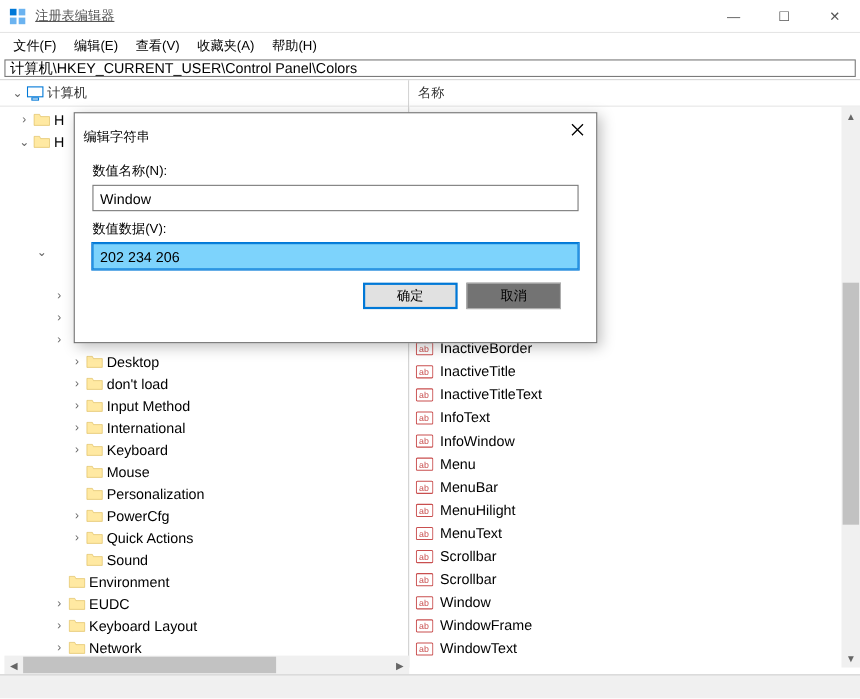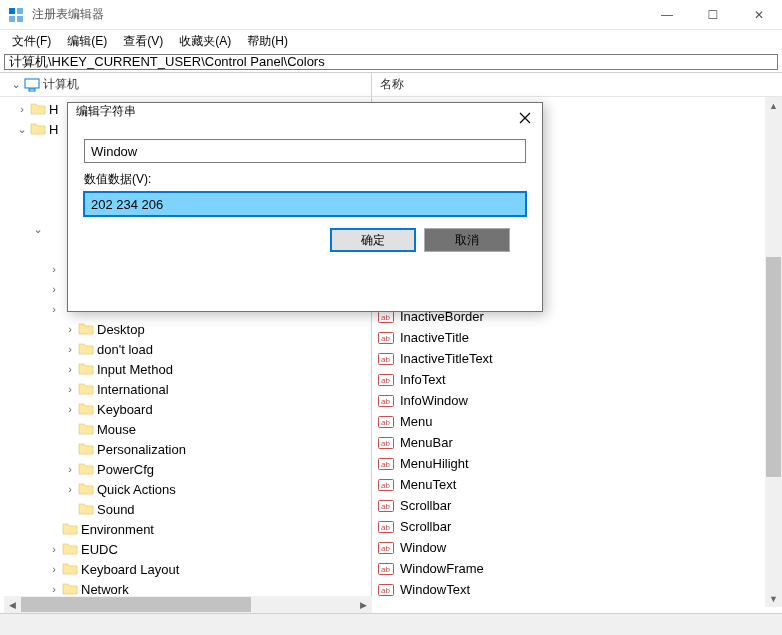--- a/index.html
+++ b/index.html
@@ -1,21 +1,21 @@
 <!DOCTYPE html>
 <html><head>
 <meta charset="utf-8">
 <style>
 * { box-sizing: border-box; margin: 0; padding: 0; }
 body { font-family: "Microsoft YaHei", "Segoe UI", sans-serif; font-size: 12px; background: #fff; width: 782px; height: 635px; overflow: hidden; position: relative; }
 
 
 .titlebar { height: 30px; background: #fff; display: flex; align-items: center; border-bottom: 1px solid #e5e5e5; }
 .titlebar .app-icon { width: 16px; height: 16px; margin: 0 8px; }
-.titlebar .title { flex: 1; color: #555; font-size: 12px; }
+.titlebar .title { flex: 1; color: #555; font-size: 12px; text-decoration: underline; }
 .titlebar .win-controls { display: flex; }
 .titlebar .win-btn { width: 46px; height: 30px; display: flex; align-items: center; justify-content: center; color: #555; }
 
 
 .menubar { height: 22px; display: flex; align-items: flex-end; padding: 0 4px; font-size: 12px; }
 .menubar .menu-item { padding: 2px 8px; color: #000; }
 
 
 .addrbar { height: 16px; border: 1px solid #7a7a7a; margin: 2px 4px 0 4px; display: flex; align-items: center; padding: 0 4px; font-size: 13px; background: #fff; }
 
@@ -53,21 +53,21 @@
 .scrollbar-h-left { position: absolute; left: 4px; width: 368px; bottom: 22px; height: 17px; background: #f0f0f0; display: flex; align-items: center; }
 .scrollbar-h-left .arrow { width: 17px; display: flex; align-items: center; justify-content: center; color: #666; font-size: 9px; }
 .scrollbar-h-left .track { flex: 1; position: relative; height: 100%; }
 .scrollbar-h-left .thumb { position: absolute; top: 1px; bottom: 1px; left: 0; width: 230px; background: #c2c2c2; }
 
 
 .statusbar { position: absolute; bottom: 0; left: 0; right: 0; height: 22px; border-top: 1px solid #d0d0d0; background: #f0f0f0; }
 
 
 .dialog { position: absolute; left: 67px; top: 102px; width: 476px; height: 210px; background: #fff; border: 1px solid #707070; box-shadow: 3px 3px 12px rgba(0,0,0,0.25); z-index: 10; }
-.dialog-titlebar { height: 30px; display: flex; align-items: flex-start; padding: 0 8px; }
+.dialog-titlebar { height: 30px; display: flex; align-items: flex-end; padding: 0 8px; }
 .dialog-title { flex: 1; font-size: 12px; color: #000; }
 .dialog-close { width: 30px; height: 30px; display: flex; align-items: center; justify-content: center; margin-right: -6px; }
 .dialog-body { padding: 6px 16px; }
 .field-label { font-size: 12px; color: #000; margin-bottom: 4px; margin-top: 8px; }
 .field-input { width: 100%; height: 24px; border: 1px solid #7a7a7a; padding: 2px 6px; font-family: inherit; font-size: 13px; background: #7dd3fc; }
 .field-input.readonly { background: #fff; }
 .field-input.focus { border: 1px solid #0078d7; outline: 1px solid #0078d7; }
 .dialog-buttons { display: flex; justify-content: flex-end; gap: 8px; padding: 12px 16px 0 16px; }
 .dlg-btn { width: 86px; height: 24px; border: 1px solid #adadad; background: #737373; font-family: inherit; font-size: 12px; }
 .dlg-btn.default { border: 2px solid #0078d7; background: #e1e1e1; }
@@ -427,20 +427,21 @@
 <div class="dialog">
   <div class="dialog-titlebar">
     <span class="dialog-title">编辑字符串</span>
     <span class="dialog-close">
       <svg width="12" height="12" viewBox="0 0 12 12">
           <path d="M1 1 L11 11 M11 1 L1 11" stroke="#000" stroke-width="1.2"></path>
         </svg>
     </span>
   </div>
   <div class="dialog-body">
+    <div class="field-label">数值名称(N):</div>
     <input class="field-input readonly" readonly="" value="Window" style="">
     <div class="field-label">数值数据(V):</div>
     <input class="field-input focus" value="202 234 206" style="">
     <div class="dialog-buttons">
       <button class="dlg-btn default">确定</button>
       <button class="dlg-btn">取消</button>
     </div>
   </div>
 </div>
 

